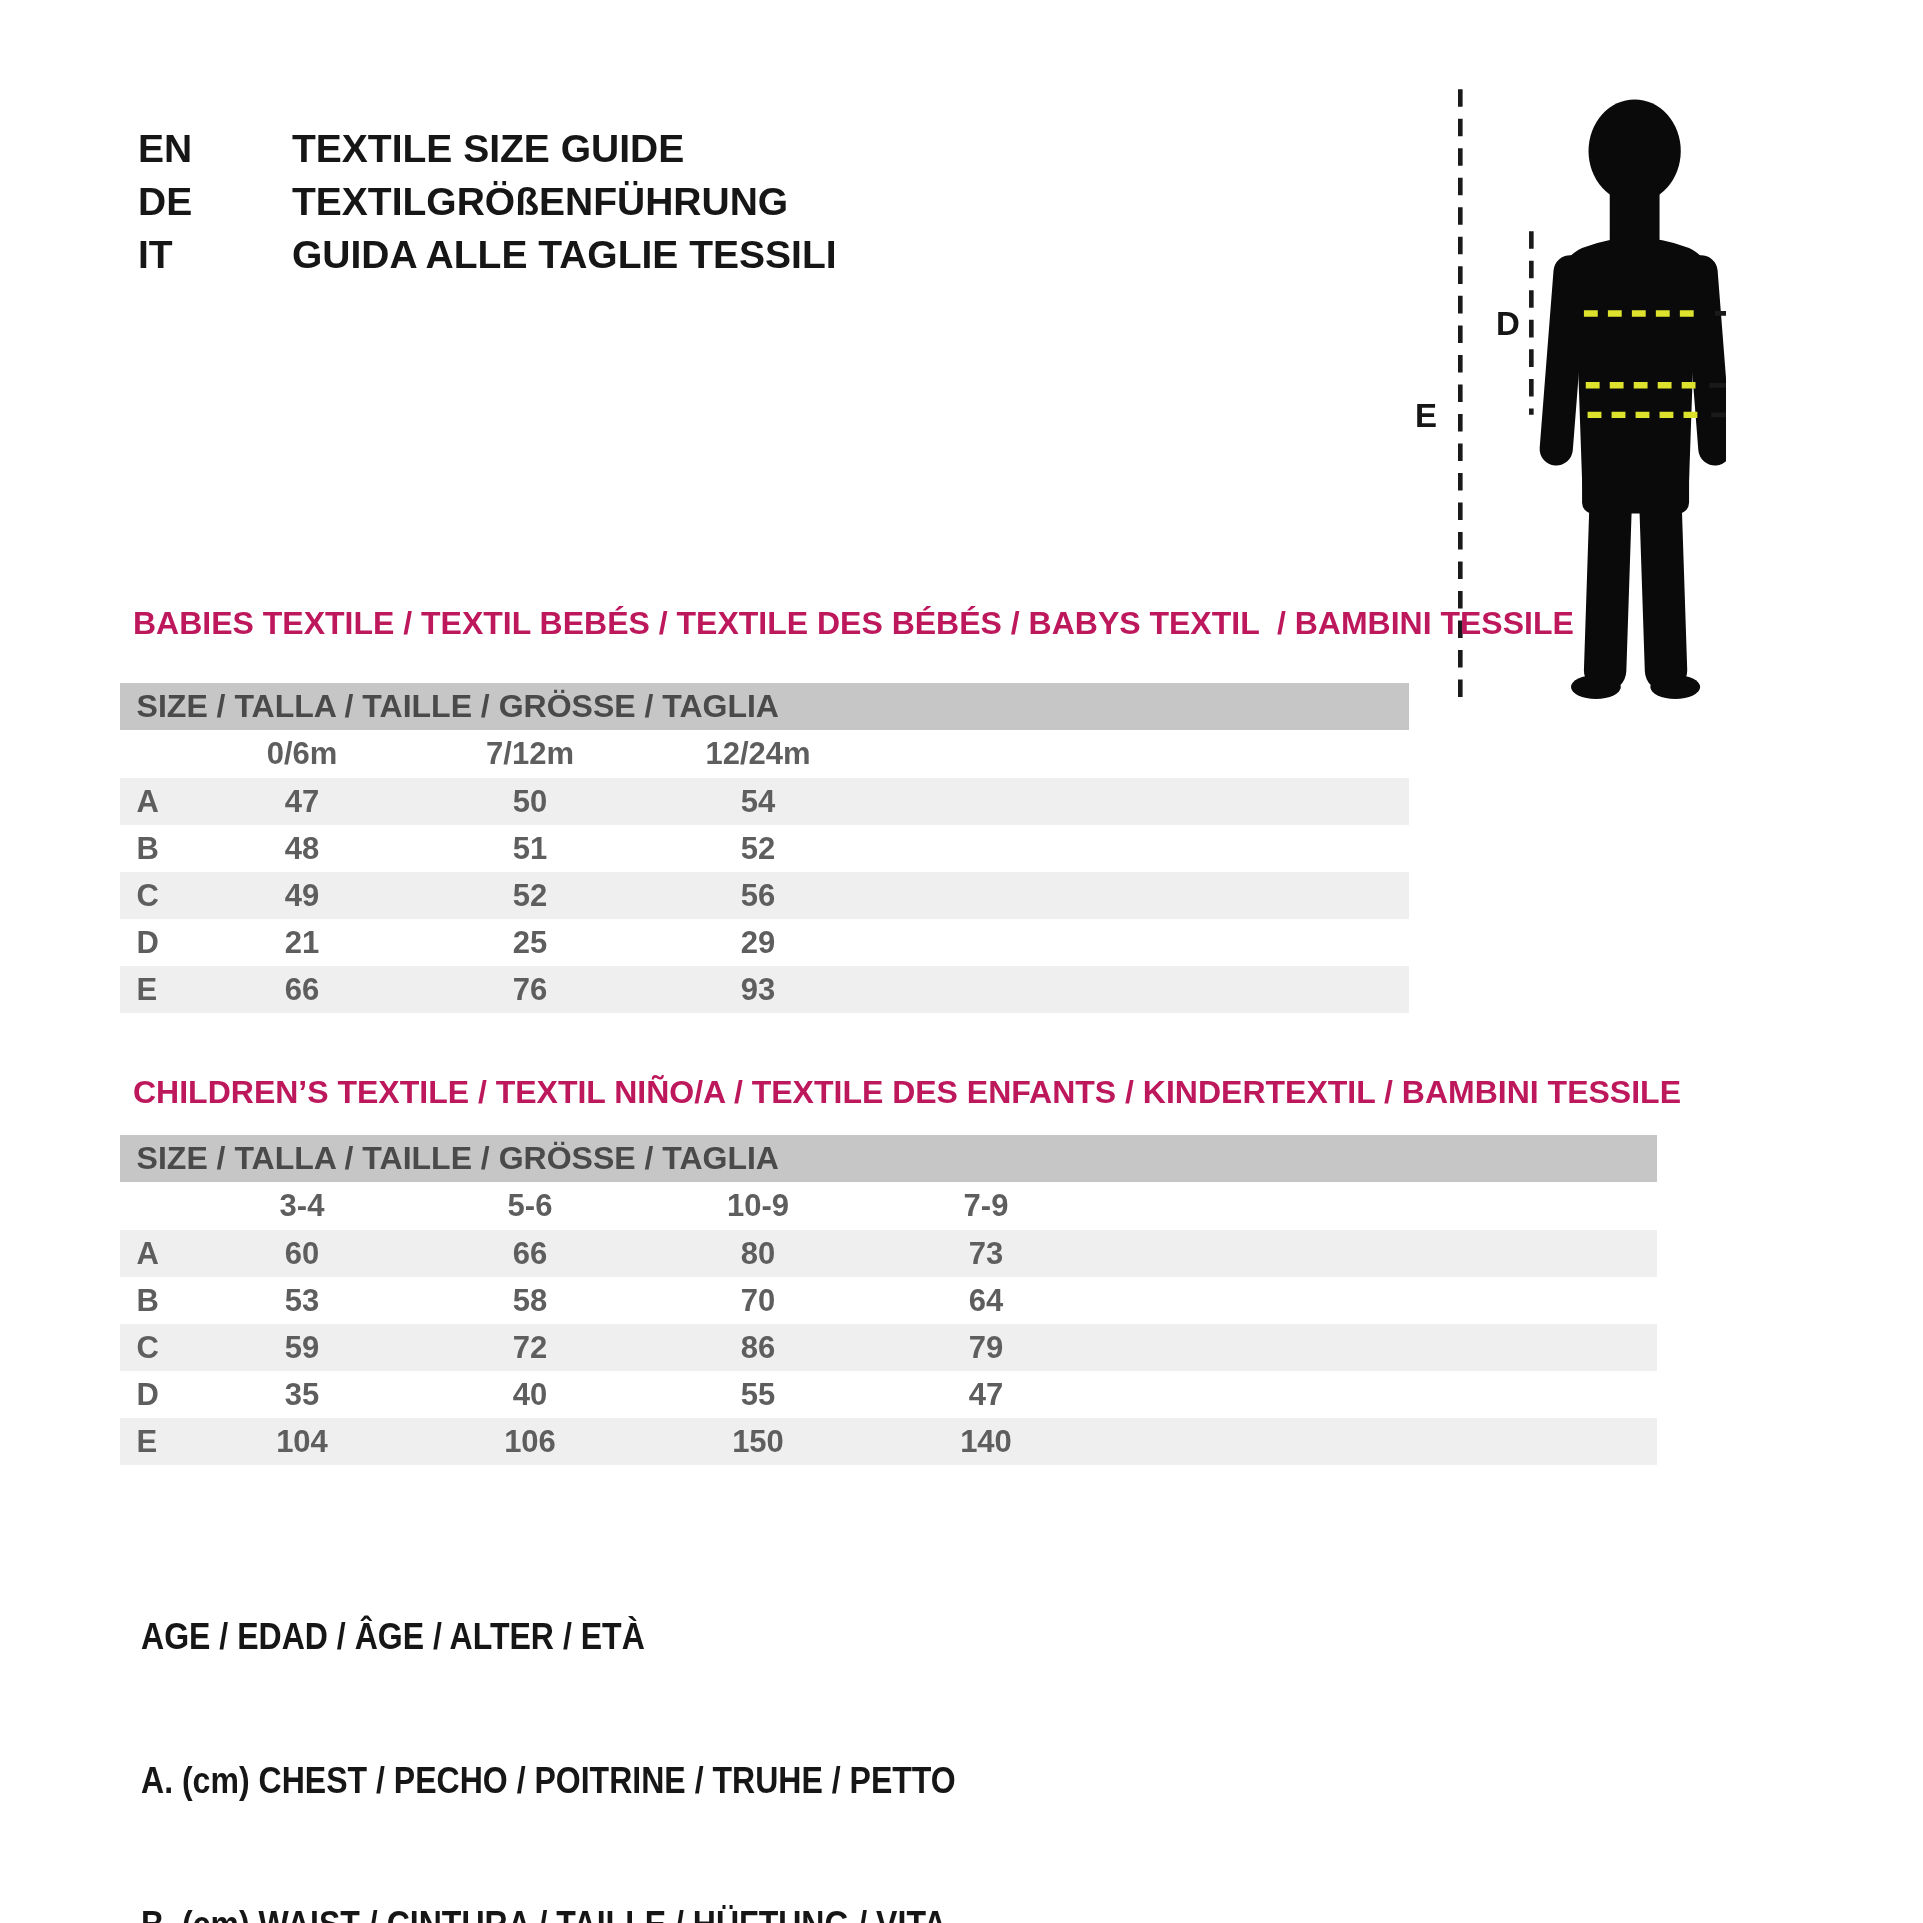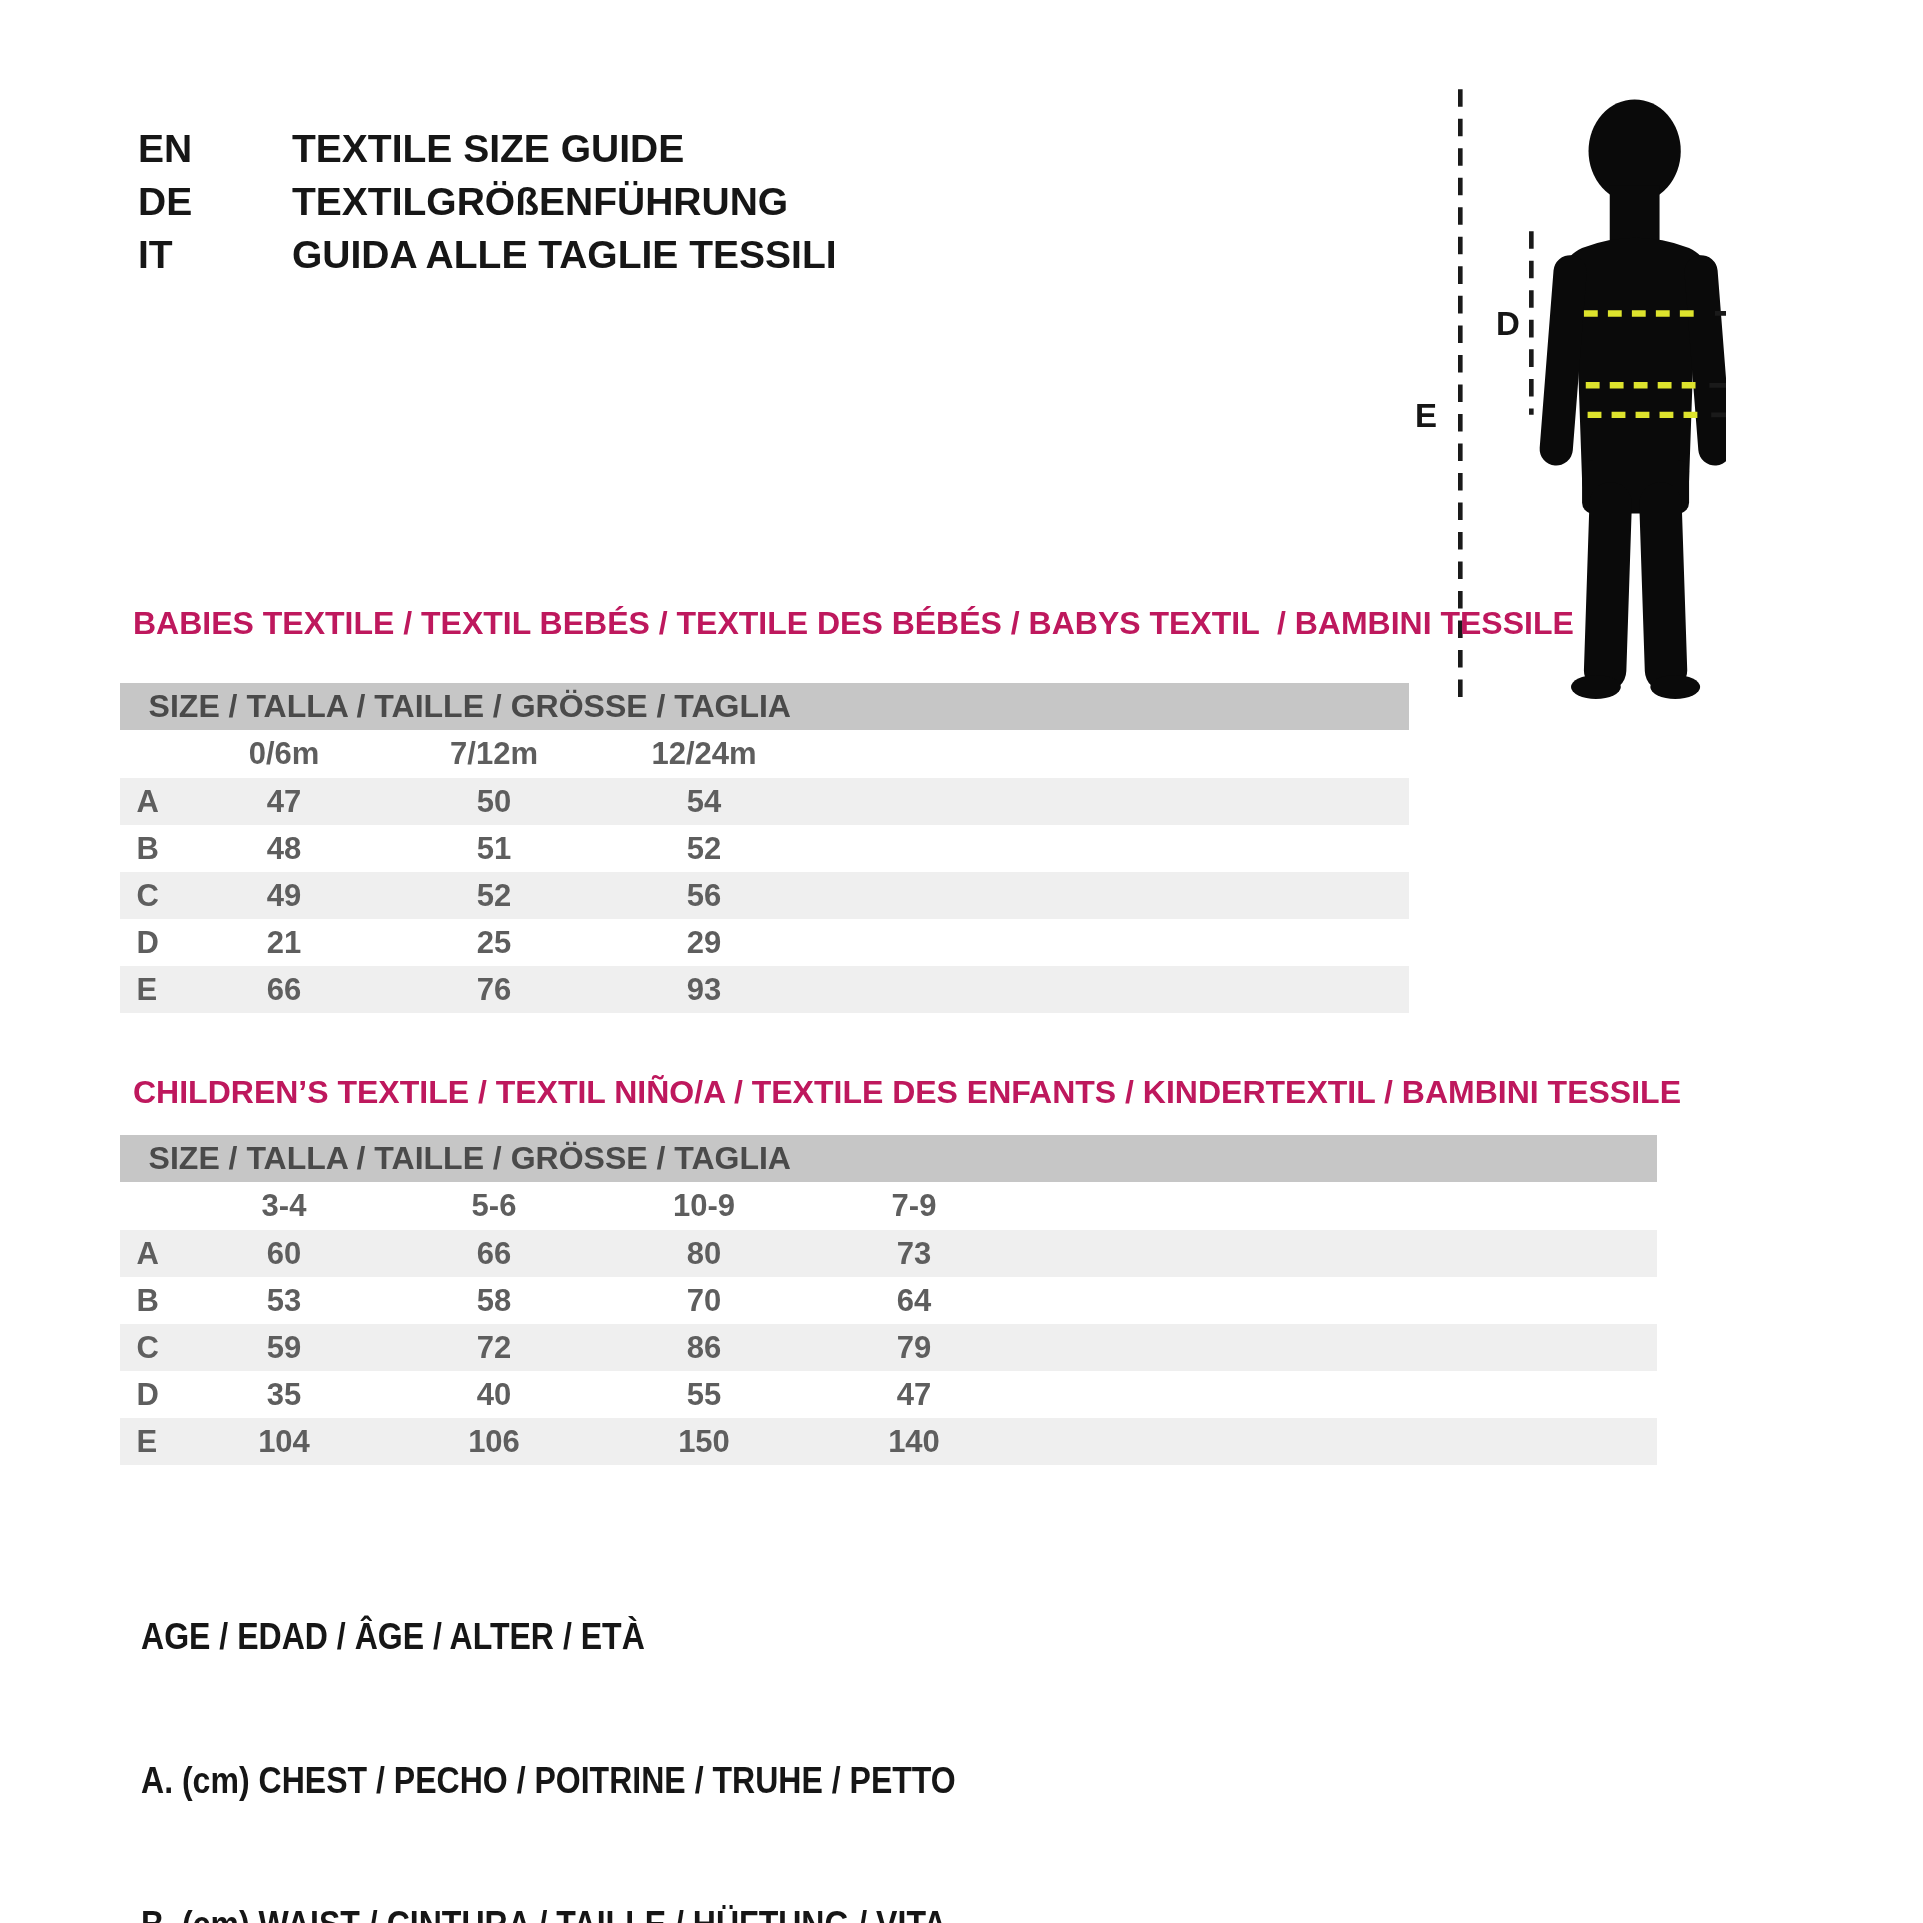--- a/index.html
+++ b/index.html
@@ -11,22 +11,22 @@
   .lang-row{display:flex;}
   .lang-code{width:114px;flex:0 0 114px;}
   .lang-label{white-space:pre;margin-left:40px;}
 
   
   .section-title{position:absolute;left:133px;font-size:32px;font-weight:bold;white-space:pre;color:#be185d;}
 
   
   .size-table{position:absolute;left:120px;color:#5e5e5e;font-size:31px;font-weight:bold;}
   .tbl-bar{height:47px;background:#c6c6c6;display:flex;align-items:center;color:#4a4a4a;font-size:32px;}
-  .tbl-bar span{padding-left:16.6px;white-space:pre;margin-left:12px;}
-  .trow{display:flex;align-items:center;height:47px;}
+  .tbl-bar span{padding-left:16.6px;white-space:pre;}
+  .trow{display:flex;align-items:center;height:47px;gap:18px;}
   .trow.cols{height:48px;}
   .trow.stripe{background:#efefef;}
   .cl{width:59px;flex:0 0 59px;padding-left:16.6px;box-sizing:border-box;}
   .cv{width:210px;flex:0 0 210px;text-align:center;}
 
   
   .legend{position:absolute;left:141px;top:1517px;font-size:36px;font-weight:bold;line-height:48px;
           transform:scaleX(0.89);transform-origin:0 0;white-space:pre;}
 
   

